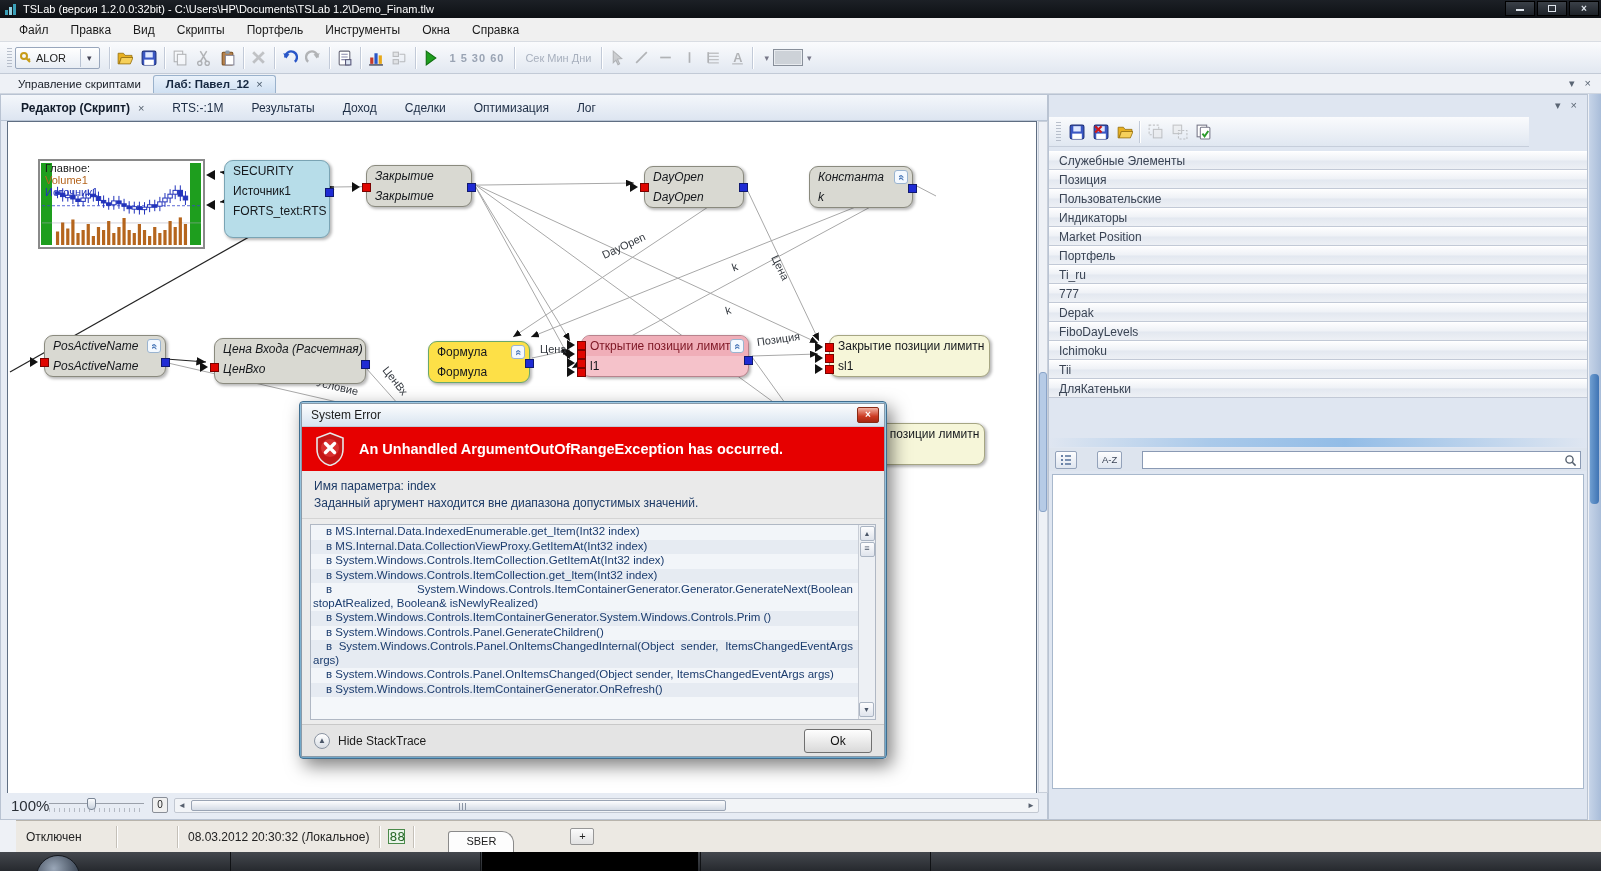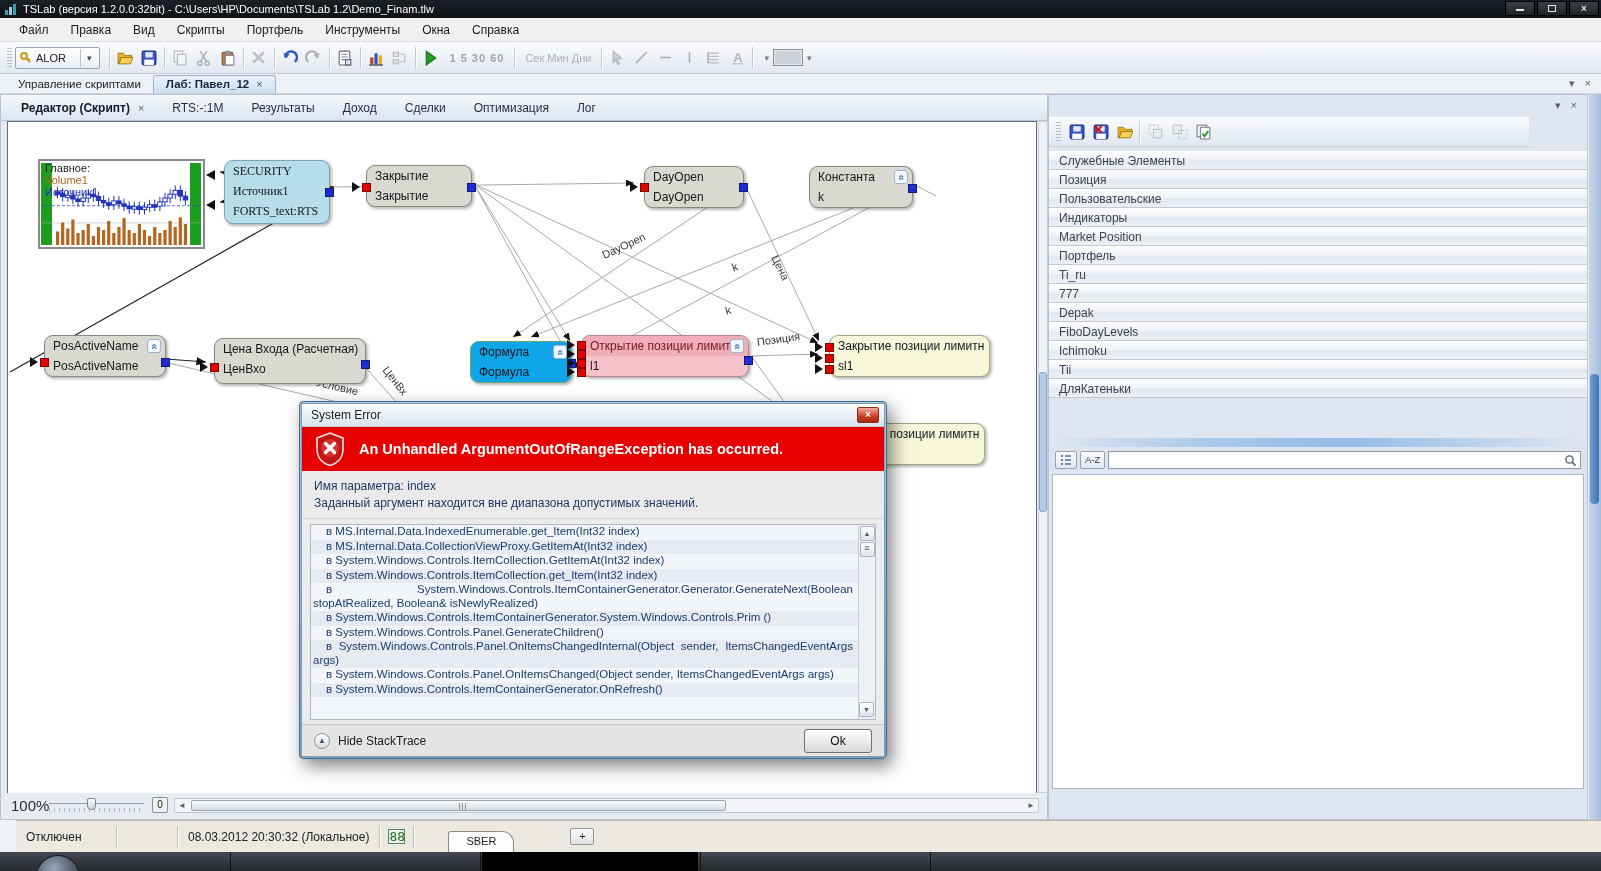--- a/index.html
+++ b/index.html
@@ -68,23 +68,23 @@
   
   .canvas { position:absolute; left:6px; top:26px; width:1030px; height:674px; background:#fff;
     border:1px solid #5f6e82; overflow:hidden; }
   .edges { position:absolute; left:0; top:0; }
   .edge-label { position:absolute; font-size:11px; color:#33383f; white-space:nowrap; transform-origin:left top; }
 
   .node { position:absolute; border-radius:9px; border:1.5px solid #88887c;
     box-shadow:1.5px 1.5px 3px rgba(0,0,0,.28); font-size:12px; color:#15181c; }
   .node .nrow { height:20px; line-height:20px; padding:0 8px; white-space:nowrap; overflow:hidden; }
   .node .nrow.title { font-size:12px; }
-  .node.c-gray  { background:#d9d9d2; border-color:#8a8a7e; }
+  .node.c-gray  { background:#d9d9d2; border-color:#8a8a7e;font-style:italic; }
   .node.c-blue  { background:#b7dde9; border-color:#7aa4b4; }
-  .node.c-green { background:#0ea5e9; border-color:#6aa86c;margin-left:42px; }
+  .node.c-green { background:#fde047; border-color:#6aa86c; }
   .node.c-pink  { background:#f5c2ca; border-color:#b8838d; }
   .node.c-pink .nrow.title { color:#7c1523; background:#f0aeb8; border-radius:8px 8px 0 0; }
   .node.c-yellow{ background:#f6f6d9; border-color:#a6a683; }
   .collapse-ic { position:absolute; right:4px; top:3px; width:14px; height:14px; background:#f4f9ff;
     border:1px solid #9ab4d0; border-radius:3px; color:#4a78b8; font-size:11px; font-weight:bold;
     line-height:13px; text-align:center; }
   .collapse-ic span{ display:inline-block; transform:rotate(90deg); }
   .port { position:absolute; width:9px; height:9px; }
   .port.in  { left:-5px; background:#e00500; border:1px solid #7a0200; }
   .port.out { right:-5px; background:#1f2bd4; border:1px solid #101a70; }
@@ -157,21 +157,21 @@
   .rp-toolbar { position:absolute; left:0; top:22px; width:480px; height:30px;
     background:linear-gradient(#fafbfd,#e0e7f1); border-bottom:1px solid #c6cedb;
     display:flex; align-items:center; padding-left:4px; }
   .rp-list { position:absolute; left:0; top:56px; width:100%; }
   .rp-row { height:19px; line-height:18px; font-size:12px; color:#3a4454; padding-left:10px;
     background:linear-gradient(#fdfdfe,#eef1f6 48%,#e3e8f0 52%,#edf0f5);
     border-bottom:1px solid #c2c9d6; border-top:1px solid #fff; }
   .rp-divider { position:absolute; left:0; width:100%; height:9px;
     background:linear-gradient(90deg,#dfe6f1,#9cc2e8 30%,#7fb2e4 55%,#dfe6f1); opacity:.8; }
   .rp-search { position:absolute; left:0; width:100%; height:23px; background:#dde4ee;
-    display:flex; align-items:center; padding:0 6px; gap:3px; }
+    display:flex; align-items:center; padding:0 6px; gap:20px; }
   .rps-btn { height:18px; background:linear-gradient(#fdfdfe,#dfe6f0); border:1px solid #93a2ba;
     border-radius:2px; font-size:9.5px; color:#3a4456; display:flex; align-items:center; padding:0 4px; }
   .rp-input { flex:1; height:18px; background:#fff; border:1px solid #8a9ab4; position:relative; }
   .rp-input svg { position:absolute; right:3px; top:2px; }
   .rp-white { position:absolute; left:3px; right:3px; bottom:30px; background:#fff; border:1px solid #a8b8cc; }
   .rp-vscroll { position:absolute; left:1589px; top:0; width:12px; height:726px;
     background:linear-gradient(90deg,#c6d4e8,#a9bdd9); }
   .rp-vthumb { position:absolute; left:1px; top:280px; width:9px; height:130px; border-radius:4px;
     background:linear-gradient(90deg,#6f9ed0,#3f74b4); }
   .canvas-vscroll { position:absolute; left:1037px; top:26px; width:10px; height:672px; background:#eef1f6;
@@ -432,21 +432,21 @@
             <span class="edge-label" style="left: 722px; top: 140px; transform: rotate(-20deg);">k</span>
             <span class="edge-label" style="left: 716px; top: 183px; transform: rotate(-15deg);">k</span>
             <span class="edge-label" style="left: 772px; top: 131px; transform: rotate(64deg);">Цена</span>
             <span class="edge-label" style="left: 532px; top: 221px; transform: rotate(0deg);">Цена</span>
             <span class="edge-label" style="left: 310px; top: 254px; transform: rotate(13deg);">Условие</span>
             <span class="edge-label" style="left: 382px; top: 242px; transform: rotate(52deg);">ЦенВх</span>
             <span class="edge-label" style="left: 748px; top: 214px; transform: rotate(-8deg);">Позиция</span>
             <span class="edge-label" style="left: 792px; top: 284px; transform: rotate(48deg);">ия</span>
           </div>
         <div id="nodes-layer">
-            <div class="node c-blue" style="left: 216px; top: 38px; width: 106px; height: 64px; font-family: Liberation Serif, serif;">
+            <div class="node c-blue" style="left: 216px; top: 38px; width: 106px; height: 78px;">
               <div class="nrow title">SECURITY</div>
               <div class="nrow">Источник1</div>
               <div class="nrow">FORTS_text:RTS</div>
               <span class="port out" style="top: 27px;"></span>
             </div>
             <div class="node c-gray" style="left: 358px; top: 43px; width: 106px; height: 42px;">
               <div class="nrow title">Закрытие</div>
               <div class="nrow">Закрытие</div>
               <span class="port in" style="top: 17px;"></span>
               <span class="port-arrow" style="top: 16px;"></span>

